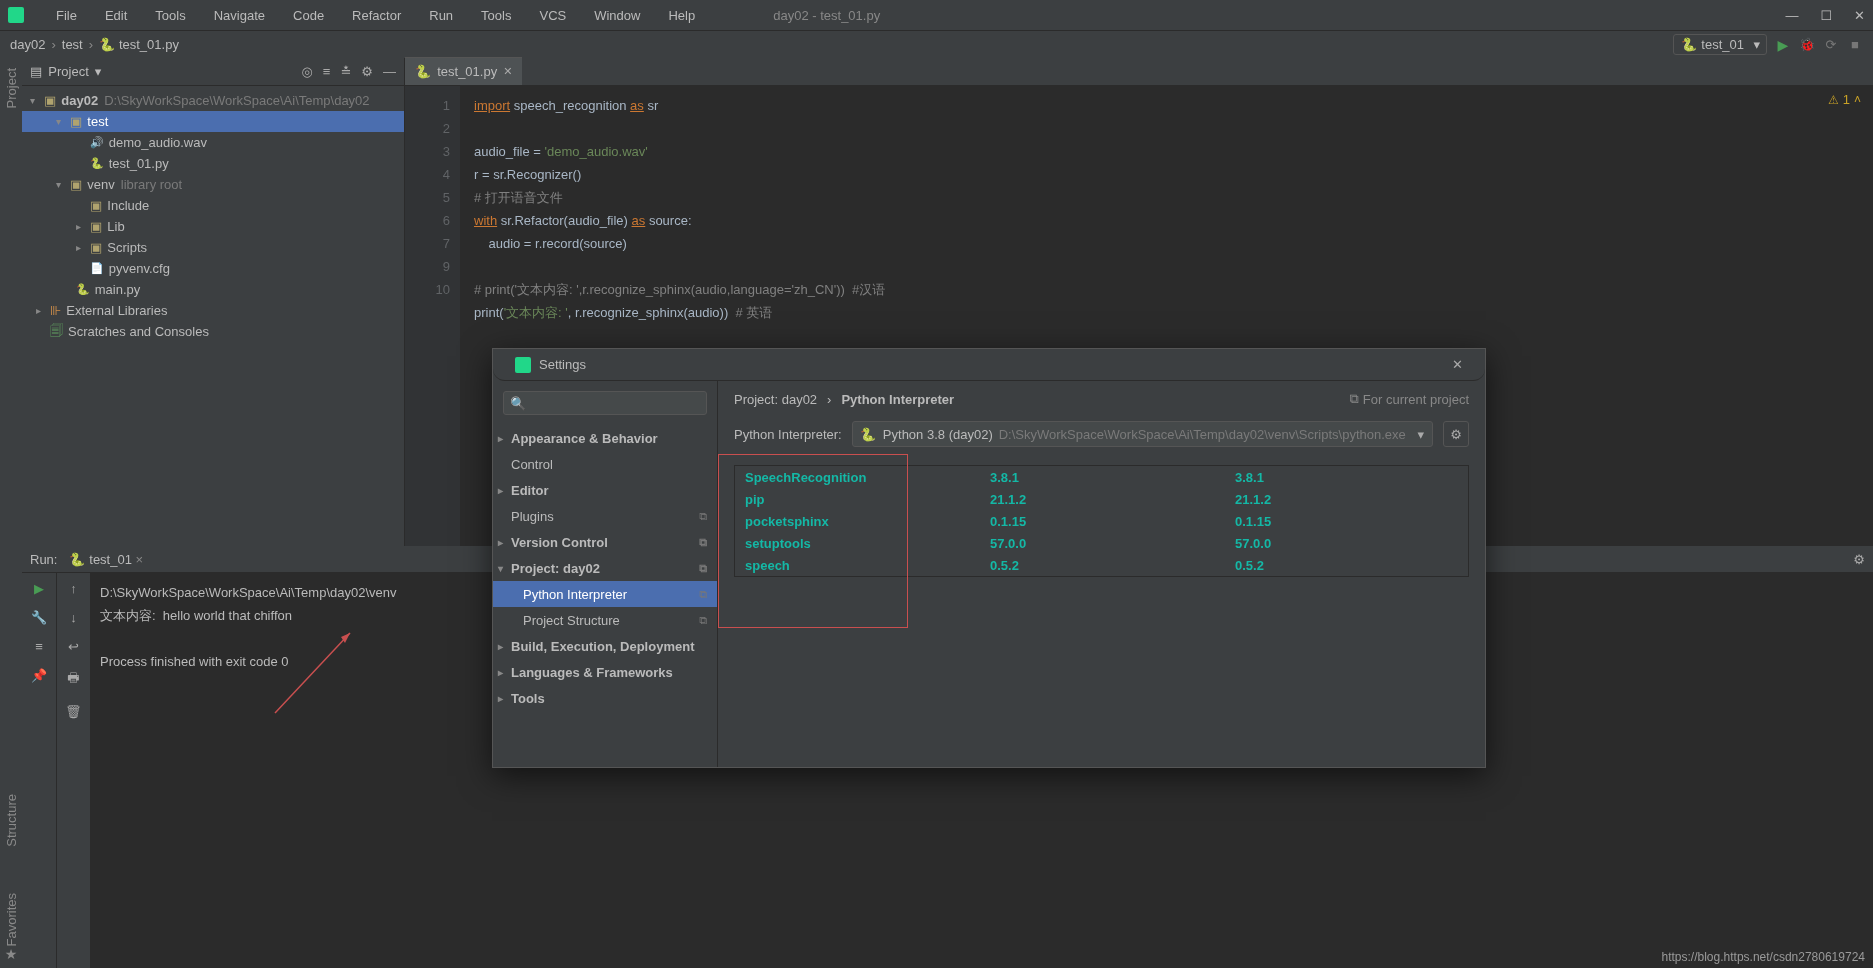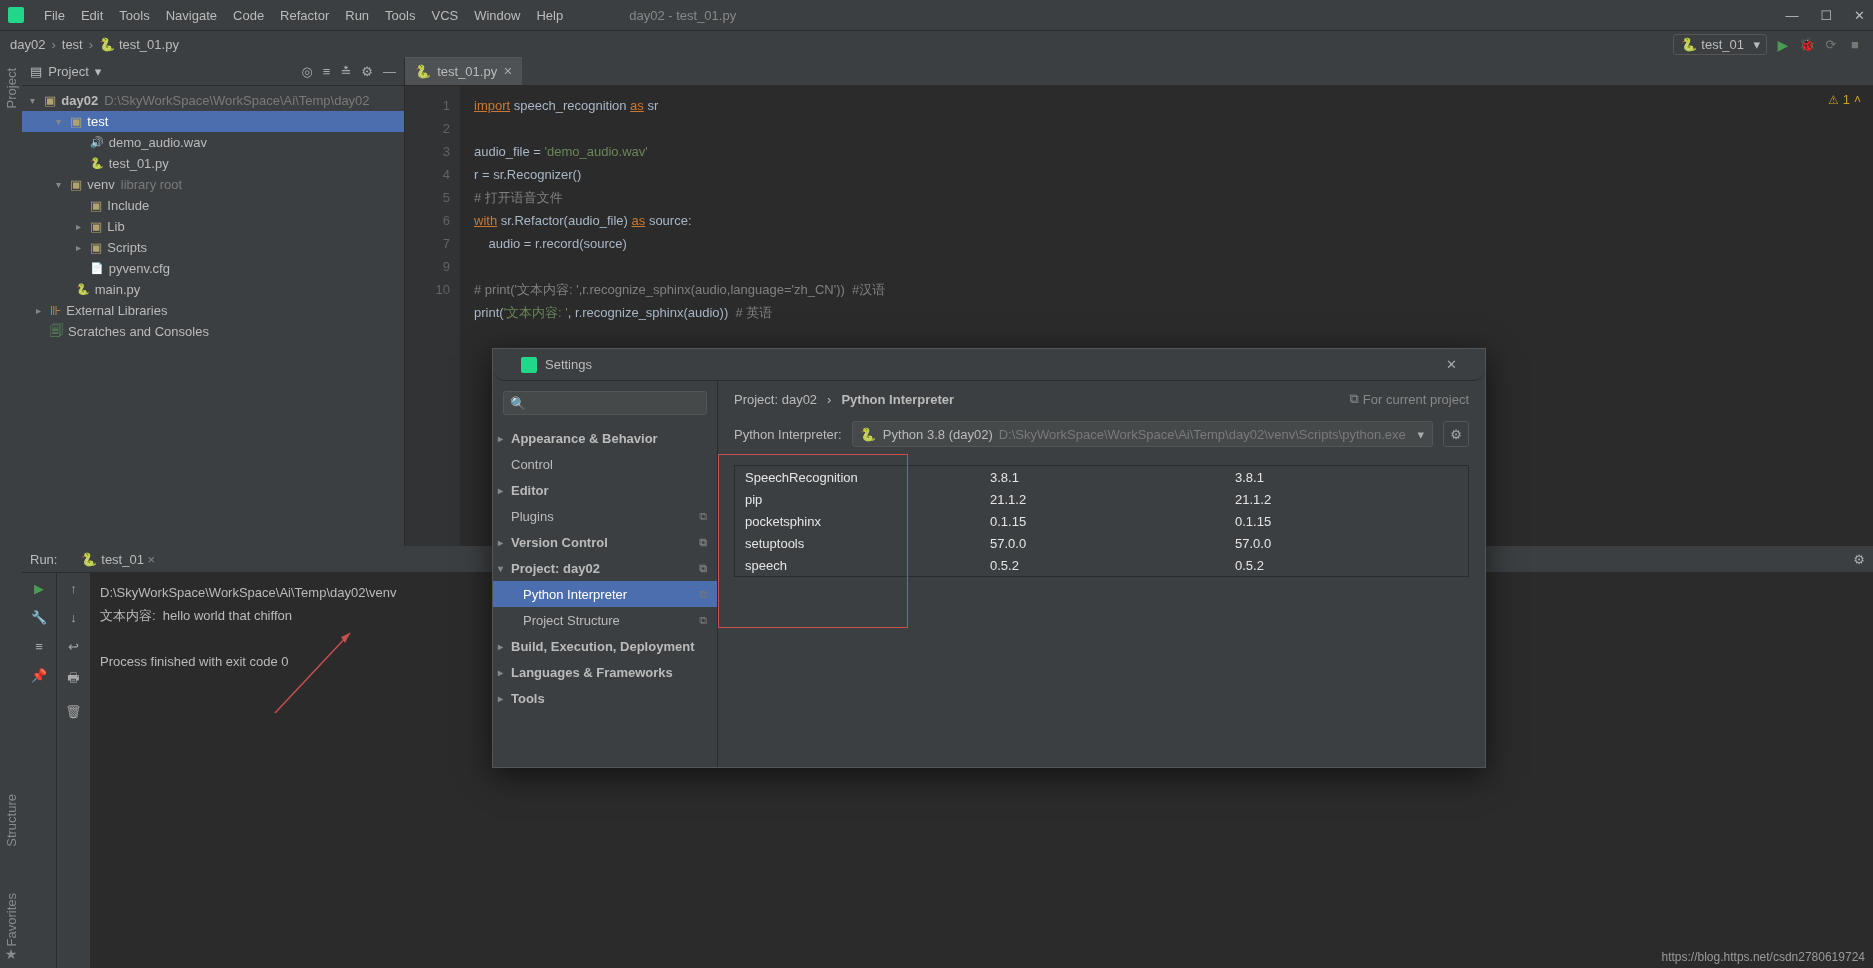--- a/index.html
+++ b/index.html
@@ -1,18 +1,18 @@
 <!DOCTYPE html>
 <html><head>
 <meta charset="utf-8">
 <style>
   * { margin:0; padding:0; box-sizing:border-box; font-family:"Segoe UI",Arial,sans-serif; font-size:13px; }
   body { background:#2b2b2b; color:#bbbbbb; width:1873px; height:968px; position:relative; overflow:hidden; }
   
-  .titlebar { height:30px; background:#3c3f41; display:flex; align-items:center; padding:0 8px; gap:4px; }
+  .titlebar { height:30px; background:#3c3f41; display:flex; align-items:center; padding:0 8px; gap:16px; }
   .titlebar .logo { width:16px; height:16px; background:#21d789; border-radius:2px; margin-right:10px; }
   .titlebar .menu-item { color:#bbbbbb; padding:0 6px; cursor:pointer; }
   .titlebar .window-title { margin-left:56px; color:#888; }
   .titlebar .win-controls { margin-left:auto; display:flex; gap:22px; color:#bbbbbb; }
   
   .subbar { height:28px; background:#3c3f41; border-top:1px solid #2b2b2b; display:flex; align-items:center; padding:0 10px; }
   .subbar .crumb { color:#bbbbbb; margin-right:6px; }
   .subbar .crumb-sep { color:#888; margin-right:6px; }
   .subbar .right-controls { margin-left:auto; display:flex; align-items:center; gap:8px; }
   .subbar .dropdown { background:#3c3f41; border:1px solid #555; border-radius:3px; padding:2px 22px 2px 8px; color:#bbbbbb; position:relative; }
@@ -46,29 +46,29 @@
   .editor-tab .close { color:#aaa; font-size:11px; }
   .editor-body { display:flex; height:calc(100% - 28px); position:relative; }
   .gutter { width:55px; background:#313335; color:#606366; text-align:right; padding:8px 10px 0 0; font-family:Consolas,monospace; font-size:14px; line-height:23px; }
   .code { flex:1; padding:8px 0 0 14px; font-family:Consolas,monospace; font-size:15px; line-height:23px; white-space:pre; color:#a9b7c6; }
   .kw { color:#cc7832;text-decoration:underline; }
   .str { color:#6a8759; }
   .com { color:#808080; }
   .editor-warn { position:absolute; right:12px; top:6px; color:#c9a227; font-size:12px; display:flex; align-items:center; gap:4px; }
   
   .run-panel { position:absolute; left:22px; right:0; top:546px; bottom:0; background:#2b2b2b; border-top:1px solid #3c3f41; }
-  .run-tabs { height:26px; background:#3c3f41; display:flex; align-items:center; padding:0 8px; gap:24px; border-bottom:1px solid #2b2b2b; }
+  .run-tabs { height:26px; background:#3c3f41; display:flex; align-items:center; padding:0 8px; gap:12px; border-bottom:1px solid #2b2b2b; }
   .run-body { display:flex; height:calc(100% - 26px); }
   .run-iconcol { width:34px; background:#3c3f41; display:flex; flex-direction:column; align-items:center; padding-top:8px; gap:14px; color:#aaa; }
   .run-iconcol2 { width:34px; background:#3c3f41; display:flex; flex-direction:column; align-items:center; padding-top:8px; gap:14px; color:#aaa; border-left:1px solid #2b2b2b; }
   .run-output { flex:1; padding:8px 10px; font-family:Consolas,monospace; font-size:15px; line-height:23px; color:#bbb; white-space:pre; position:relative; }
   .arrow-annot { position:absolute; left:175px; top:55px; width:100px; height:90px; pointer-events:none; }
   
   .settings { position:absolute; left:492px; top:348px; width:994px; height:420px; background:#3c3f41; border:1px solid #555; box-shadow:0 8px 30px rgba(0,0,0,.6); display:flex; flex-direction:column; }
-  .settings-title { height:32px; display:flex; align-items:center; padding:0 28px; border-bottom:1px solid #2b2b2b;border-radius:12px; }
+  .settings-title { height:32px; display:flex; align-items:center; padding:0 22px; border-bottom:1px solid #2b2b2b;border-radius:12px; }
   .settings-title .sicon { width:16px; height:16px; background:#21d789; border-radius:2px; margin-right:8px; }
   .settings-title .sclose { margin-left:auto; color:#aaa; cursor:pointer; }
   .settings-body { flex:1; display:flex; overflow:hidden; }
   .settings-nav { width:225px; background:#3c3f41; border-right:1px solid #2b2b2b; padding:10px 0 0 0; }
   .settings-search { margin:0 10px 10px 10px; height:24px; border:1px solid #555; border-radius:3px; background:#45494a; display:flex; align-items:center; padding:0 6px; color:#888; }
   .nav-item { height:26px; display:flex; align-items:center; padding:0 10px 0 18px; color:#bbbbbb; cursor:pointer; position:relative; }
   .nav-item.bold { font-weight:bold; }
   .nav-item .chev { position:absolute; left:5px; font-size:10px; color:#888; }
   .nav-item.selected { background:#4b6eaf; color:#fff; }
   .nav-item.sub { padding-left:30px; }
@@ -79,21 +79,21 @@
   .settings-crumb .forcur { color:#888; margin-left:auto; display:flex; align-items:center; gap:4px; }
   .interp-row { display:flex; align-items:center; gap:10px; margin-bottom:18px; }
   .interp-select { flex:1; height:26px; border:1px solid #555; border-radius:3px; background:#45494a; display:flex; align-items:center; padding:0 8px; gap:6px; color:#bbb; position:relative; }
   .interp-select .path { color:#7a7a7a; }
   .interp-select:after { content:"▾"; position:absolute; right:8px; color:#aaa; }
   .gear-btn { width:26px; height:26px; border:1px solid #555; border-radius:3px; display:flex; align-items:center; justify-content:center; color:#aaa; }
   .pkg-table { border:1px solid #2b2b2b; }
   .pkg-head { display:flex; height:28px; background:#45494a; border-bottom:1px solid #2b2b2b; }
   .pkg-head div, .pkg-row div { padding:0 10px; display:flex; align-items:center; }
   .col1 { width:245px; } .col2 { width:245px; } .col3 { flex:1; }
-  .pkg-row { display:flex; height:22px; color:#e5e5e5; }
+  .pkg-row { display:flex; height:22px; color:#14b8a6;font-weight:bold; }
   .red-box { border:1px solid #c94f4f; position:absolute; }
   .watermark { position:absolute; right:8px; bottom:4px; color:#9a9a9a; font-size:12px; }
 </style>
 </head>
 <body>
 
 <div class="titlebar">
   <div class="logo"></div>
   <span class="menu-item">File</span>
   <span class="menu-item">Edit</span>

